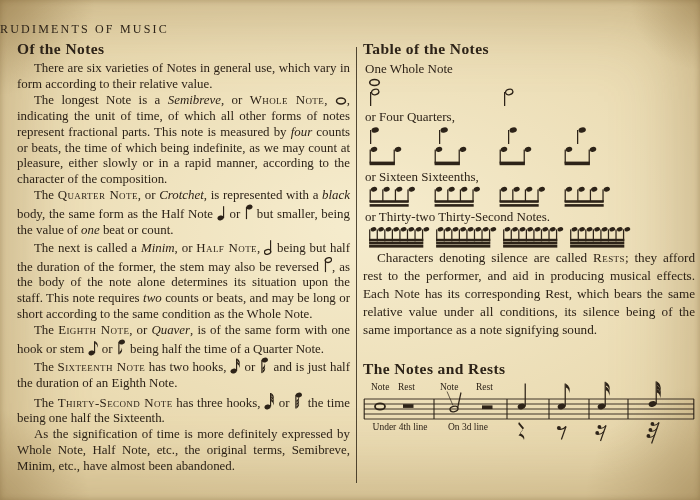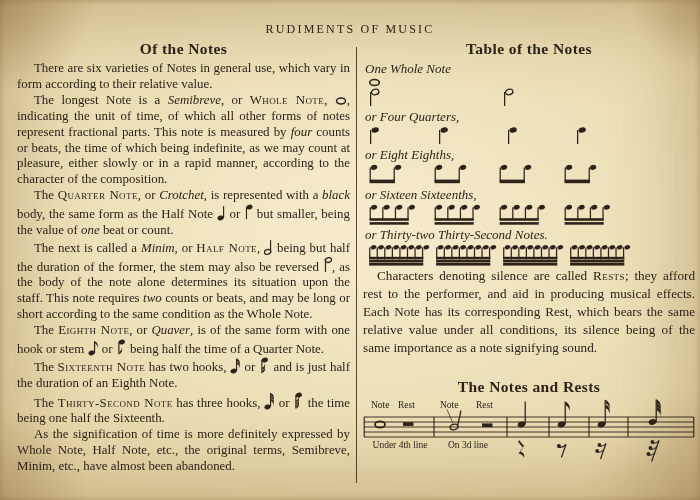--- a/index.html
+++ b/index.html
@@ -9,33 +9,33 @@
     font-family:"Liberation Serif",serif;
     background-color:#e7d6aa;
     background-image:
       radial-gradient(ellipse 92% 78% at 52% 45%, rgba(255,250,228,.62), rgba(255,250,228,0) 76%),
       radial-gradient(circle 95px at 0% 0%, rgba(120,90,42,.42), rgba(120,90,42,0)),
       radial-gradient(circle 70px at 100% 0%, rgba(120,90,42,.34), rgba(120,90,42,0)),
       radial-gradient(circle 90px at 0% 100%, rgba(120,90,42,.30), rgba(120,90,42,0)),
       radial-gradient(circle 115px at 100% 100%, rgba(120,90,42,.30), rgba(120,90,42,0));
     box-shadow: inset 0 0 70px 18px rgba(133,103,50,.32), inset 0 0 6px rgba(90,65,25,.35);
   }
-  .header{position:absolute;top:22px;left:0;right:0;text-align:center;
+  .header{position:absolute;top:22px;left:0;right:0;text-align:left;
     font-size:12px;letter-spacing:2.2px;font-weight:normal;}
   .divider{position:absolute;left:356px;top:47px;width:1px;height:436px;background:rgba(45,35,20,.82);}
   .col{position:absolute;top:40px;}
   .col.left{left:17px;width:333px;}
   .col.right{left:363px;width:332px;}
-  .ctitle{font-size:15.5px;font-weight:bold;text-align:center;margin:0 0 3px 0;letter-spacing:.4px;}
+  .ctitle{font-size:15.5px;font-weight:bold;text-align:left;margin:0 0 3px 0;letter-spacing:.4px;}
   .para{margin:0;font-size:12.9px;line-height:15.9px;text-align:justify;text-indent:17px;}
   .it{font-style:italic;}
   .sc{font-variant:small-caps;letter-spacing:.4px;}
   .ig{display:inline-block;vertical-align:-3.5px;}
   .ig.va-mid{vertical-align:-1px;}
-  .tlabel{font-size:13px;line-height:15px;margin:2px 0 2px 2px;font-style:italic;}
+  .tlabel{font-size:13px;line-height:15px;margin:2px 0 2px 2px;}
   .note-row{display:flex;align-items:flex-start;margin:1px 0 1px 5px;}
   .row-whole-note{gap:0;}
   .row-half-note{gap:122px;}
   .row-quarter-note{gap:57px;}
   .row-eighth-note-pair{gap:31px;}
   .row-sixteenth-note-group{gap:15px;}
   .row-thirtysecond-note-group{gap:5px;}
   .rests{margin-top:0;font-size:13.2px;line-height:18px;text-indent:14px;}
   .staff-title{margin-top:21px;}
   #staff{display:block;margin-top:2px;}
@@ -139,21 +139,20 @@
           </svg>
           <svg class="tg" width="12" height="19" viewBox="0 0 12 19">
             <ellipse cx="7.2" cy="4" rx="3.7" ry="2.7" transform="rotate(-14 7.2 4)" fill="#2d2318"></ellipse>
             <rect x="2" y="4" width="1.25" height="14" fill="#2d2318"></rect>
           </svg>
           <svg class="tg" width="12" height="19" viewBox="0 0 12 19">
             <ellipse cx="7.2" cy="4" rx="3.7" ry="2.7" transform="rotate(-14 7.2 4)" fill="#2d2318"></ellipse>
             <rect x="2" y="4" width="1.25" height="14" fill="#2d2318"></rect>
           </svg>
         </div>
-        <div class="tlabel">or Eight Eighths,</div>
         <div class="note-row row-eighth-note-pair">
           <svg class="tg" width="34" height="21" viewBox="0 0 34 21">
             <ellipse cx="6" cy="3.4" rx="3.3" ry="2.4" transform="rotate(-14 6 3.4)" fill="#2d2318"></ellipse>
             <ellipse cx="30" cy="3.4" rx="3.3" ry="2.4" transform="rotate(-14 30 3.4)" fill="#2d2318"></ellipse>
             <rect x="1.6" y="3.6" width="1.25" height="14" fill="#2d2318"></rect>
             <rect x="25.6" y="3.6" width="1.25" height="14" fill="#2d2318"></rect>
             <rect x="1.6" y="15.6" width="25.3" height="3.6" fill="#2d2318"></rect>
           </svg>
           <svg class="tg" width="34" height="21" viewBox="0 0 34 21">
             <ellipse cx="6" cy="3.4" rx="3.3" ry="2.4" transform="rotate(-14 6 3.4)" fill="#2d2318"></ellipse>

